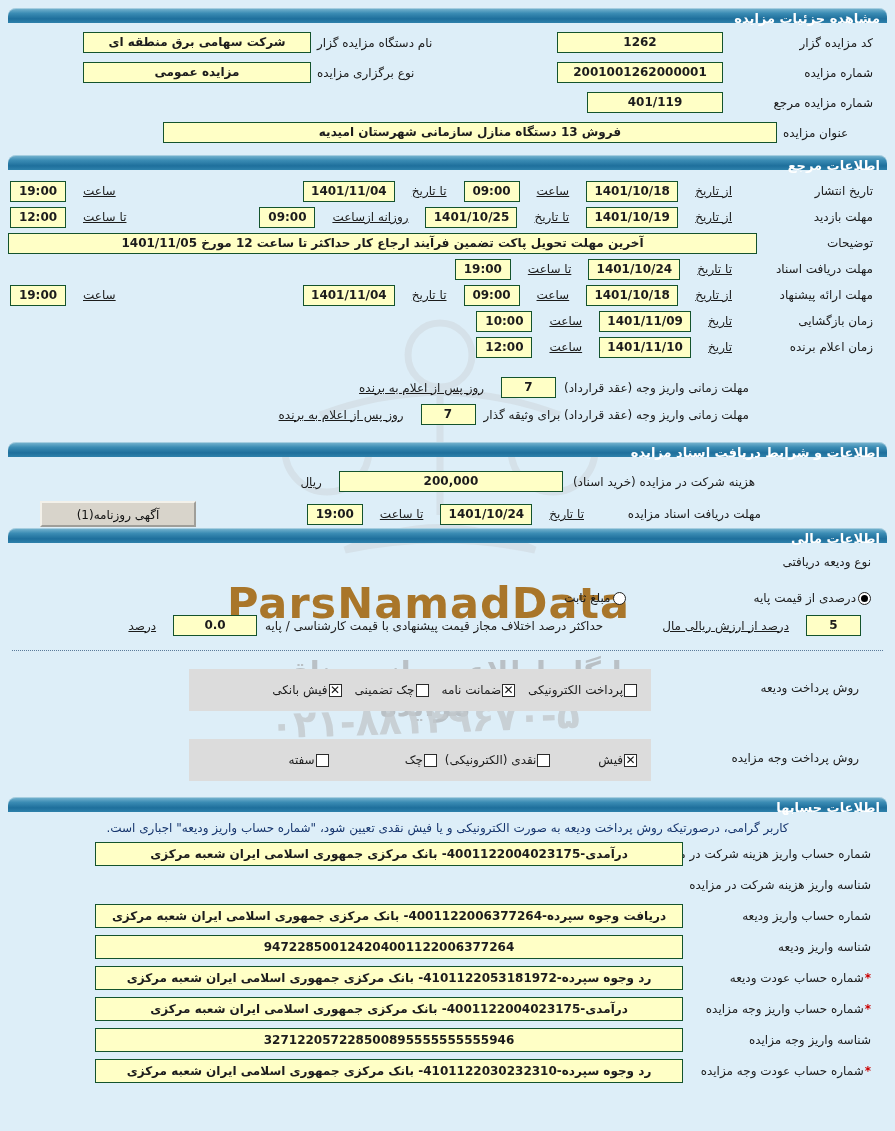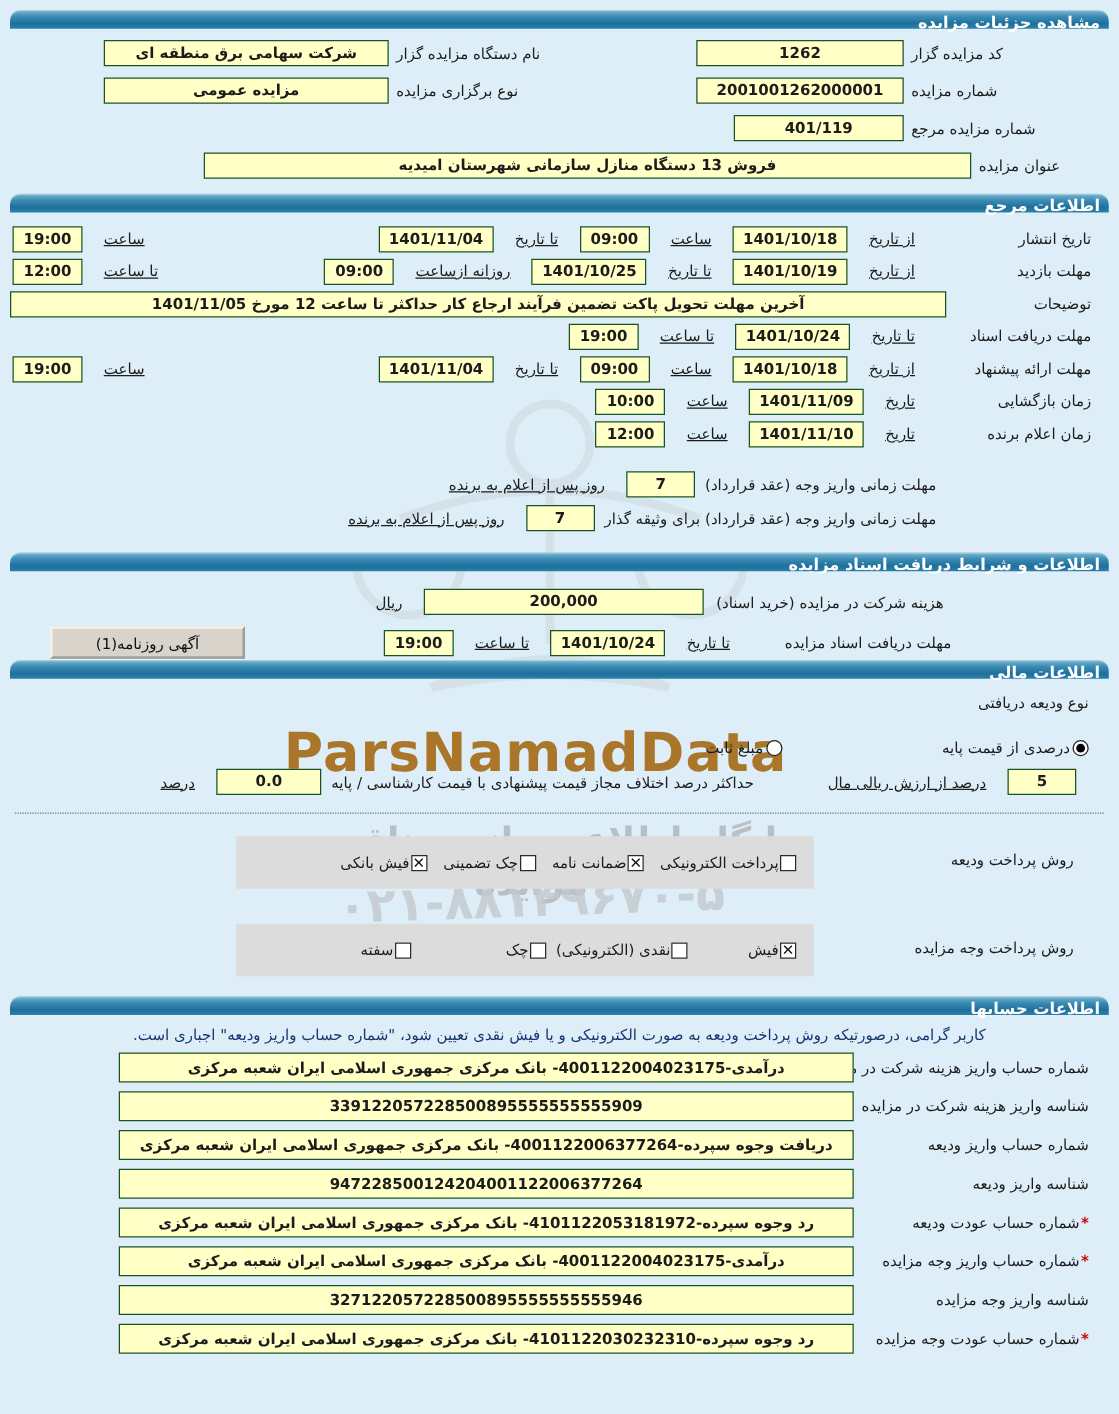--- a/index.html
+++ b/index.html
@@ -49,21 +49,21 @@
     height:21px; line-height:19px; text-align:center; font-weight:bold;
     padding:0 3px; white-space:nowrap; overflow:visible;
   }
   .w-date { width:92px; } .w-time { width:56px; } .w-small { width:55px; }
 
   .sub { padding:0 17px; white-space:nowrap;text-decoration:underline; }
   .lbl { white-space:nowrap; }
 
   
   .d-row { display:flex; align-items:center; margin:9px 14px 0 0; }
-  .d-label-r { width:150px; text-align:left; padding-left:6px; white-space:nowrap; }
+  .d-label-r { width:150px; text-align:right; padding-left:6px; white-space:nowrap; }
   .d-label-l { width:128px; text-align:left; padding-left:6px; white-space:nowrap; }
   .gap-col { width:118px; }
 
   .t-row { display:flex; align-items:center; height:26px; margin-right:14px; }
   .t-label { width:124px; white-space:nowrap; }
   .far-left { margin-right:auto; margin-left:2px; display:flex; align-items:center; }
 
   .pay-row { display:flex; align-items:center; height:27px; margin-right:138px; }
 
   .fee-row { display:flex; align-items:center; margin:14px 132px 0 0; }
@@ -339,21 +339,20 @@
     <div class="bar" style="margin-top:16px;">اطلاعات حسابها</div>
 
     <div class="notice">کاربر گرامی، درصورتیکه روش پرداخت ودیعه به صورت الکترونیکی و یا فیش نقدی تعیین شود، "شماره حساب واریز ودیعه" اجباری است.</div>
 
     <div class="a-row">
       <span class="a-label">شماره حساب واریز هزینه شرکت در مزایده</span>
       <span class="ybox a-box">درآمدی-4001122004023175- بانک مرکزی جمهوری اسلامی ایران شعبه مرکزی</span>
     </div>
     <div class="a-row">
       <span class="a-label">شناسه واریز هزینه شرکت در مزایده</span>
-      <span class="ybox a-box">339122057228500895555555555909</span>
     </div>
     <div class="a-row">
       <span class="a-label">شماره حساب واریز ودیعه</span>
       <span class="ybox a-box">دریافت وجوه سپرده-4001122006377264- بانک مرکزی جمهوری اسلامی ایران شعبه مرکزی</span>
     </div>
     <div class="a-row">
       <span class="a-label">شناسه واریز ودیعه</span>
       <span class="ybox a-box">947228500124204001122006377264</span>
     </div>
     <div class="a-row">

